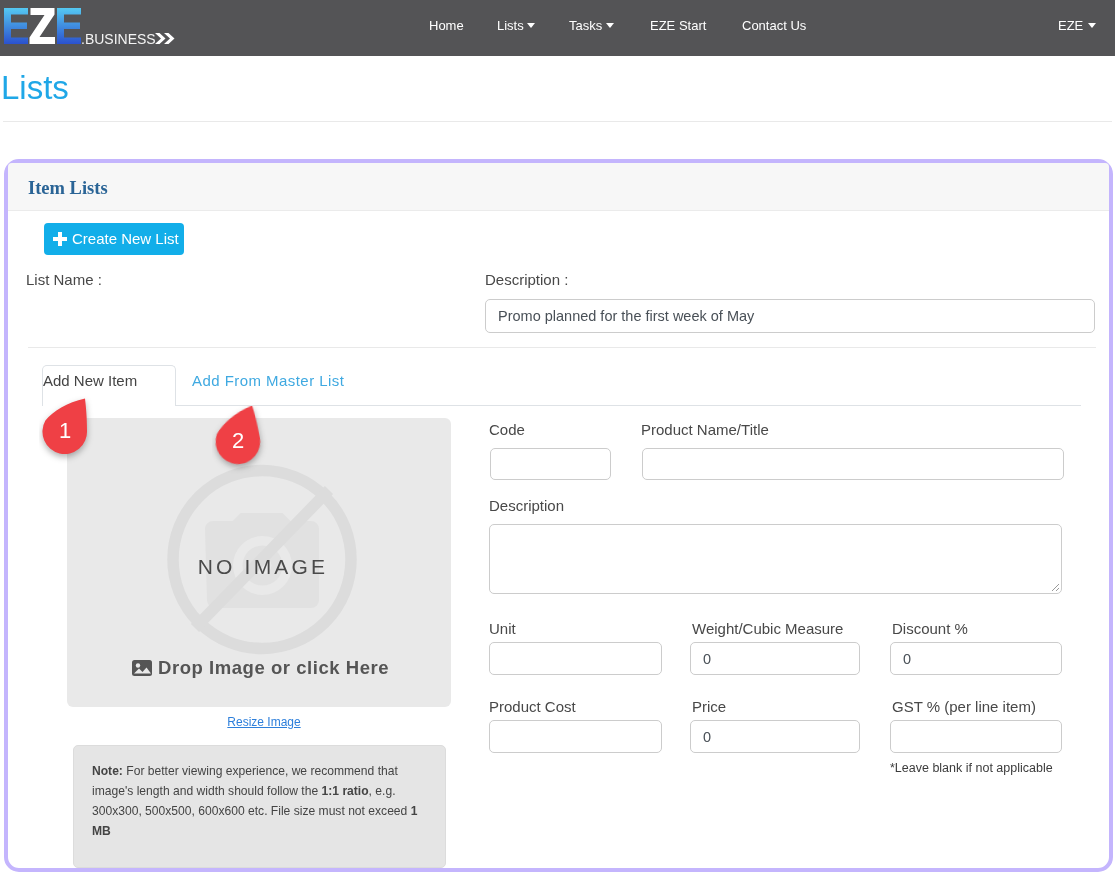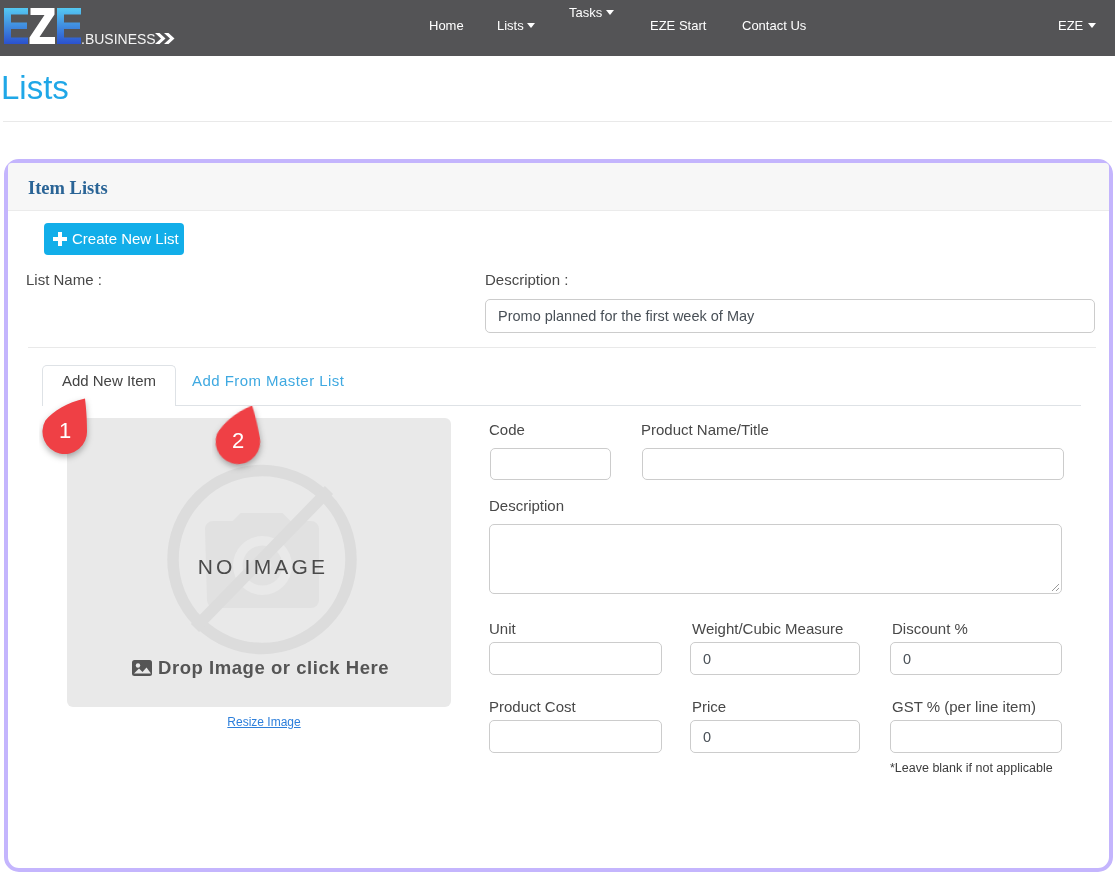--- a/index.html
+++ b/index.html
@@ -16,21 +16,21 @@
   
   #card { position:absolute; left:4px; top:159px; width:1109px; height:713px; border:4px solid #c4b5fd; border-radius:15px; background:#fff; }
   #cardhead { position:absolute; left:0; top:0; width:100%; height:48px; background:#f7f7f7; border-bottom:1px solid #ebebeb; border-radius:4px 4px 0 0; }
   #cardhead span { position:absolute; left:20px; top:15px; font-family:"Liberation Serif", serif; font-weight:bold; font-size:18.5px; color:#2a6496; }
   
   #btn { position:absolute; left:36px; top:60px; width:140px; height:32px; background:#12aee9; border-radius:4px; color:#fff; font-size:15px; }
   #btn .txt { position:absolute; left:28px; top:8px; line-height:1; }
   .label { position:absolute; font-size:15px; color:#484848; line-height:1; white-space:nowrap; }
   .input { position:absolute; border:1px solid #ccc; border-radius:5px; background:#fff; font-size:14.5px; color:#495057; line-height:32px; padding-left:12px; white-space:nowrap; }
   
-  #tab1 { position:absolute; left:34px; top:202px; width:134px; height:41px; border:1px solid #dee2e6; border-bottom:none; border-radius:5px 5px 0 0; background:#fff; font-size:15px; color:#444; text-align:center; line-height:1; padding-top:7px; }
+  #tab1 { position:absolute; left:34px; top:202px; width:134px; height:41px; border:1px solid #dee2e6; border-bottom:none; border-radius:5px 5px 0 0; background:#fff; font-size:15px; color:#444; line-height:1; padding-top:7px; }
   #tabline { position:absolute; left:168px; top:242px; width:905px; height:1px; background:#dee2e6; }
   #tab2 { position:absolute; left:184px; top:210px; font-size:15px; letter-spacing:0.45px; color:#3fa9e1; line-height:1; }
   
   #dropbox { position:absolute; left:59px; top:255px; width:384px; height:289px; background:#e9e9e9; border-radius:6px; }
   #resize { position:absolute; left:206px; top:552px; width:100px; text-align:center; font-size:12px; color:#2d7fdb; text-decoration:underline; }
   #notebox { position:absolute; left:65px; top:582px; width:373px; height:123px; background:#e5e5e5; border:1px solid #dcdcdc; border-radius:5px; font-size:12.1px; color:#444; line-height:20px; }
   #notebox .in { position:absolute; left:18px; top:15px; }
 </style>
 </head>
 <body>
@@ -49,21 +49,21 @@
       </g>
       <path fill="#fff" d="M27.5,1 h24 v6.5 l-15,22.5 h15.5 v7 h-25.5 v-6.5 l15,-22.5 h-14 z"></path>
       <text x="78" y="37" fill="#f4f4f4" font-size="14" font-family="Liberation Sans">.BUSINESS</text>
       <g fill="#fff">
         <path d="M152,26 h4.5 l6,5.5 -6,5.5 h-4.5 l6,-5.5 z"></path>
         <path d="M161,26 h4.5 l6,5.5 -6,5.5 h-4.5 l6,-5.5 z"></path>
       </g>
     </svg>
     <span class="navlink" style="left:429px; top:19px;">Home</span>
     <span class="navlink" style="left:497px; top:19px;">Lists<span class="caret"></span></span>
-    <span class="navlink" style="left:569px; top:6px;">Tasks<span class="caret"></span></span>
+    <span class="navlink" style="left:569px; top:19px;">Tasks<span class="caret"></span></span>
     <span class="navlink" style="left:650px; top:19px;">EZE Start</span>
     <span class="navlink" style="left:742px; top:19px;">Contact Us</span>
     <span class="navlink" style="left:1058px; top:19px;">EZE<span class="caret" style="margin-left:5px"></span></span>
   </div>
   <div id="h1">Lists</div>
   <div class="hr" style="left:3px; top:121px; width:1109px;"></div>
 
   <div id="card">
     <div id="cardhead">
         <span>Item Lists</span>
@@ -97,20 +97,23 @@
       </g>
       <text x="196" y="156" fill="#4a4a4a" font-size="21" letter-spacing="3.2" text-anchor="middle" font-family="Liberation Sans">NO IMAGE</text>
       <g transform="translate(65,242)">
         <rect x="0" y="0" width="20" height="16" rx="2.5" fill="#555"></rect>
         <circle cx="6" cy="5.5" r="2.2" fill="#e9e9e9"></circle>
         <path d="M2,13.5 l5,-5 3.5,3.5 4,-4.5 4.5,6 z" fill="#e9e9e9"></path>
       </g>
       <text x="91" y="256" fill="#555" font-size="18.5" letter-spacing="0.55" font-weight="bold" font-family="Liberation Sans">Drop Image or click Here</text>
     </svg>
     <div id="resize">Resize Image</div>
+    <div id="notebox">
+        <div class="in"><b>Note:</b> For better viewing experience, we recommend that<br>image's length and width should follow the <b>1:1 ratio</b>, e.g.<br>300x300, 500x500, 600x600 etc. File size must not exceed <b>1</b><br><b>MB</b></div>
+      </div>
 
     <span class="label" style="left:481px; top:259px;">Code</span>
     <div class="input" style="left:482px; top:285px; width:121px; height:32px;"></div>
     <span class="label" style="left:633px; top:259px;">Product Name/Title</span>
     <div class="input" style="left:634px; top:285px; width:422px; height:32px;"></div>
 
     <span class="label" style="left:481px; top:335px;">Description</span>
     <div class="input" style="left:481px; top:361px; width:573px; height:70px;"></div>
     <svg class="abs" style="left:1043px;top:420px" width="9" height="9" viewBox="0 0 9 9">
         <g stroke="#9a9a9a" stroke-width="1">

